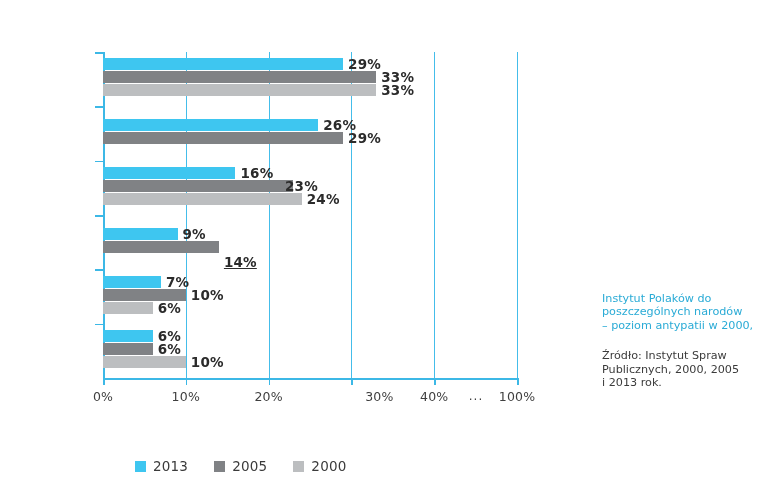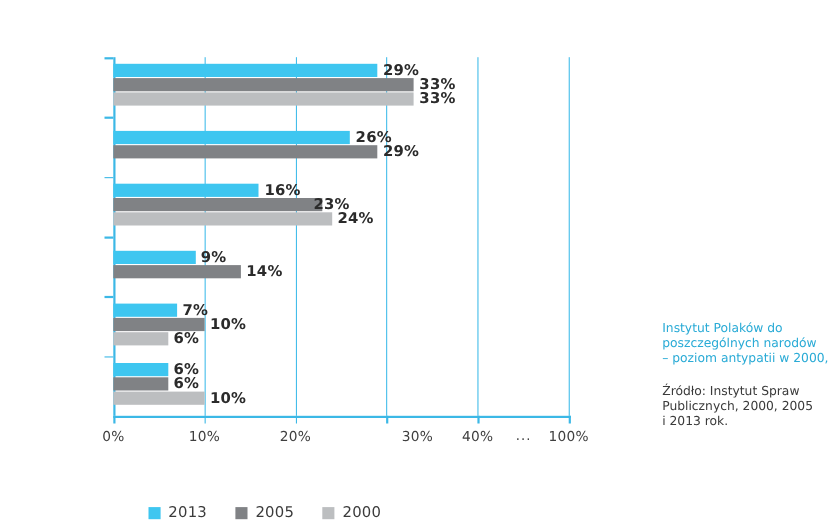--- a/index.html
+++ b/index.html
@@ -212,21 +212,21 @@
         <div class="bar-label" style="left: 348.12px; top: 104px;">29%</div>
         <div class="bar" style="top: 132.833px; height: 12px; width: 132.48px; background: rgb(62, 198, 240);"></div>
         <div class="bar-label" style="left: 240.48px; top: 138.833px;">16%</div>
         <div class="bar" style="top: 145.833px; height: 12px; width: 190.44px; background: rgb(128, 130, 133);"></div>
         <div class="bar-label" style="left: 285px; top: 151.833px;">23%</div>
         <div class="bar" style="top: 158.833px; height: 12px; width: 198.72px; background: rgb(188, 190, 192);"></div>
         <div class="bar-label" style="left: 306.72px; top: 164.833px;">24%</div>
         <div class="bar" style="top: 193.667px; height: 12px; width: 74.52px; background: rgb(62, 198, 240);"></div>
         <div class="bar-label" style="left: 182.52px; top: 199.667px;">9%</div>
         <div class="bar" style="top: 206.667px; height: 12px; width: 115.92px; background: rgb(128, 130, 133);"></div>
-        <div class="bar-label" style="left: 223.92px; top: 213px;">14%</div>
+        <div class="bar-label" style="left: 223.92px; top: 228px; text-decoration: underline;">14%</div>
         <div class="bar" style="top: 241.5px; height: 12px; width: 57.96px; background: rgb(62, 198, 240);"></div>
         <div class="bar-label" style="left: 165.96px; top: 247.5px;">7%</div>
         <div class="bar" style="top: 254.5px; height: 12px; width: 82.8px; background: rgb(128, 130, 133);"></div>
         <div class="bar-label" style="left: 190.8px; top: 260.5px;">10%</div>
         <div class="bar" style="top: 267.5px; height: 12px; width: 49.68px; background: rgb(188, 190, 192);"></div>
         <div class="bar-label" style="left: 157.68px; top: 273.5px;">6%</div>
         <div class="bar" style="top: 295.833px; height: 12px; width: 49.68px; background: rgb(62, 198, 240);"></div>
         <div class="bar-label" style="left: 157.68px; top: 301.833px;">6%</div>
         <div class="bar" style="top: 308.833px; height: 12px; width: 49.68px; background: rgb(128, 130, 133);"></div>
         <div class="bar-label" style="left: 157.68px; top: 314.833px;">6%</div>

